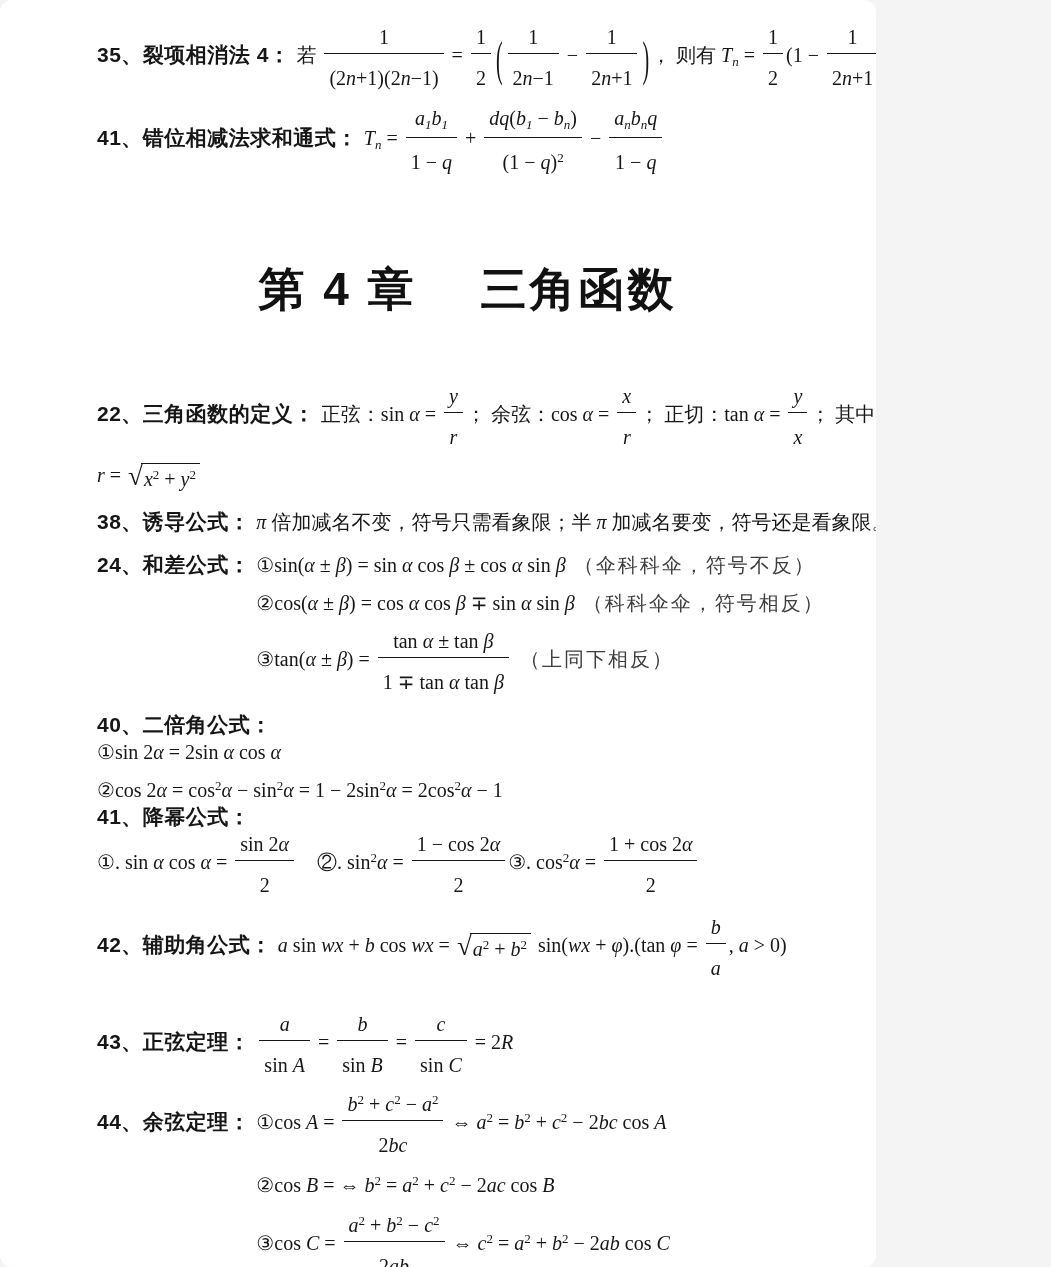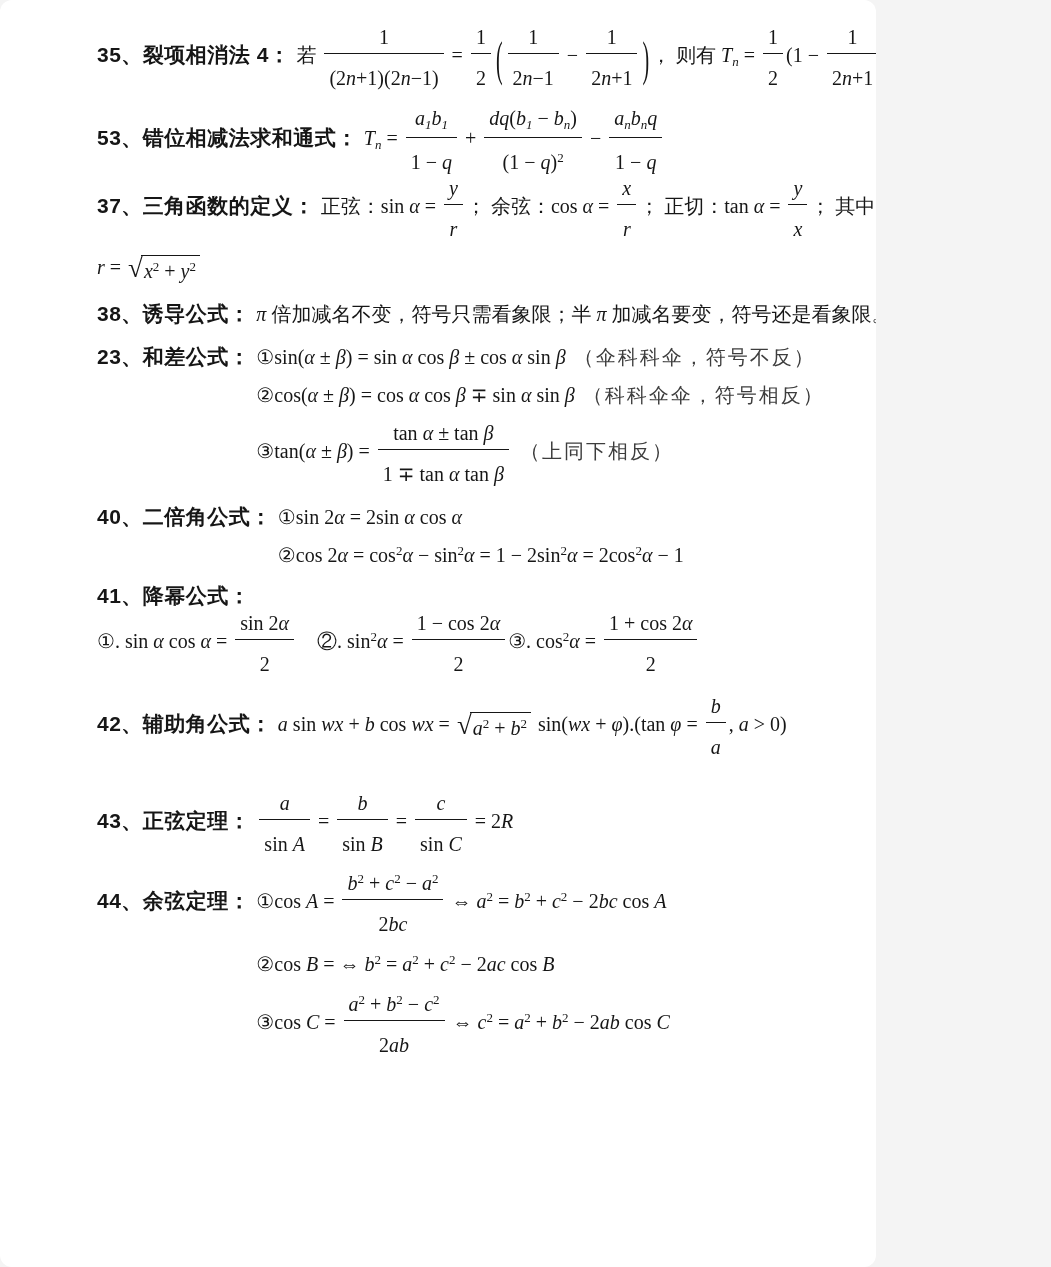--- a/index.html
+++ b/index.html
@@ -37,21 +37,21 @@
     font-family:"Liberation Sans",sans-serif;font-weight:700;font-size:46px;
     letter-spacing:3px;color:#111;
   }
   .chapter .gap{display:inline-block;width:64px;}
   
   #it35{margin-bottom:14px;}
   #it37{margin-bottom:12px;}
   #rline{margin-bottom:16px;}
   #it38{margin-bottom:15px;text-align:center;}
   #it39{margin-bottom:16px;}
-  #it40{margin-bottom:14px;}
+  #it40{flex-direction:column;}
   #it41{margin-bottom:16px;flex-direction:column;}
   #it42{margin-bottom:30px;}
   #it43{margin-bottom:13px;}
   #it44 .fline + .fline{margin-top:14px;}
 </style>
 </head>
 <body>
 
 <main class="page">
 
@@ -74,38 +74,39 @@
             <span class="num"><span class="mr">1</span></span>
             <span class="den"><span class="mr">2</span></span>
           </span><span class="mr">(1 − </span><span class="frac">
             <span class="num"><span class="mr">1</span></span>
             <span class="den"><span class="mr">2</span><span class="mi">n</span><span class="mr">+1</span></span>
           </span><span class="mr">)</span></div>
     </div>
   </section>
 
   <section class="item" id="it36">
-    <span class="label">53、错位相减法求和通式：</span>
+    <span class="label">41、错位相减法求和通式：</span>
     <div class="content">
       <div class="fline"><span class="mi">T</span><span class="msub">n</span><span class="mr"> = </span><span class="frac">
             <span class="num"><span class="mi">a</span><span class="msub">1</span><span class="mi">b</span><span class="msub">1</span></span>
             <span class="den"><span class="mr">1 − </span><span class="mi">q</span></span>
           </span><span class="mr"> + </span><span class="frac">
             <span class="num"><span class="mi">dq</span><span class="mr">(</span><span class="mi">b</span><span class="msub">1</span><span class="mr"> − </span><span class="mi">b</span><span class="msub">n</span><span class="mr">)</span></span>
             <span class="den"><span class="mr">(1 − </span><span class="mi">q</span><span class="mr">)</span><span class="msup">2</span></span>
           </span><span class="mr"> − </span><span class="frac">
             <span class="num"><span class="mi">a</span><span class="msub">n</span><span class="mi">b</span><span class="msub">n</span><span class="mi">q</span></span>
             <span class="den"><span class="mr">1 − </span><span class="mi">q</span></span>
           </span></div>
     </div>
   </section>
 
+  <h1 class="chapter"><span>第 4 章</span><span class="gap"></span><span>三角函数</span></h1>
 
   <section class="item" id="it37">
-    <span class="label">37、三角函数的定义：</span>
+    <span class="label">22、三角函数的定义：</span>
     <div class="content">
       <div class="fline"><span class="mr">正弦：sin </span><span class="mi">α</span><span class="mr"> = </span><span class="frac">
             <span class="num"><span class="mi">y</span></span>
             <span class="den"><span class="mi">r</span></span>
           </span><span class="mr">； 余弦：cos </span><span class="mi">α</span><span class="mr"> = </span><span class="frac">
             <span class="num"><span class="mi">x</span></span>
             <span class="den"><span class="mi">r</span></span>
           </span><span class="mr">； 正切：tan </span><span class="mi">α</span><span class="mr"> = </span><span class="frac">
             <span class="num"><span class="mi">y</span></span>
             <span class="den"><span class="mi">x</span></span>
@@ -123,21 +124,21 @@
   </section>
 
   <section class="item" id="it38">
     <span class="label">38、诱导公式：</span>
     <div class="content">
       <div class="fline"><span class="mi">π</span><span class="mr"> 倍加减名不变，符号只需看象限；半 </span><span class="mi">π</span><span class="mr"> 加减名要变，符号还是看象限。</span></div>
     </div>
   </section>
 
   <section class="item" id="it39">
-    <span class="label">23、和差公式：</span>
+    <span class="label">24、和差公式：</span>
     <div class="content">
       <div class="fline"><span class="mr">①sin(</span><span class="mi">α</span><span class="mr"> ± </span><span class="mi">β</span><span class="mr">) = sin </span><span class="mi">α</span><span class="mr"> cos </span><span class="mi">β</span><span class="mr"> ± cos </span><span class="mi">α</span><span class="mr"> sin </span><span class="mi">β</span><span class="mk">（伞科科伞，符号不反）</span></div>
       <div class="fline"><span class="mr">②cos(</span><span class="mi">α</span><span class="mr"> ± </span><span class="mi">β</span><span class="mr">) = cos </span><span class="mi">α</span><span class="mr"> cos </span><span class="mi">β</span><span class="mr"> ∓ sin </span><span class="mi">α</span><span class="mr"> sin </span><span class="mi">β</span><span class="mk">（科科伞伞，符号相反）</span></div>
       <div class="fline"><span class="mr">③tan(</span><span class="mi">α</span><span class="mr"> ± </span><span class="mi">β</span><span class="mr">) = </span><span class="frac">
             <span class="num"><span class="mr">tan </span><span class="mi">α</span><span class="mr"> ± tan </span><span class="mi">β</span></span>
             <span class="den"><span class="mr">1 ∓ tan </span><span class="mi">α</span><span class="mr"> tan </span><span class="mi">β</span></span>
           </span><span class="mk">（上同下相反）</span></div>
     </div>
   </section>
 

